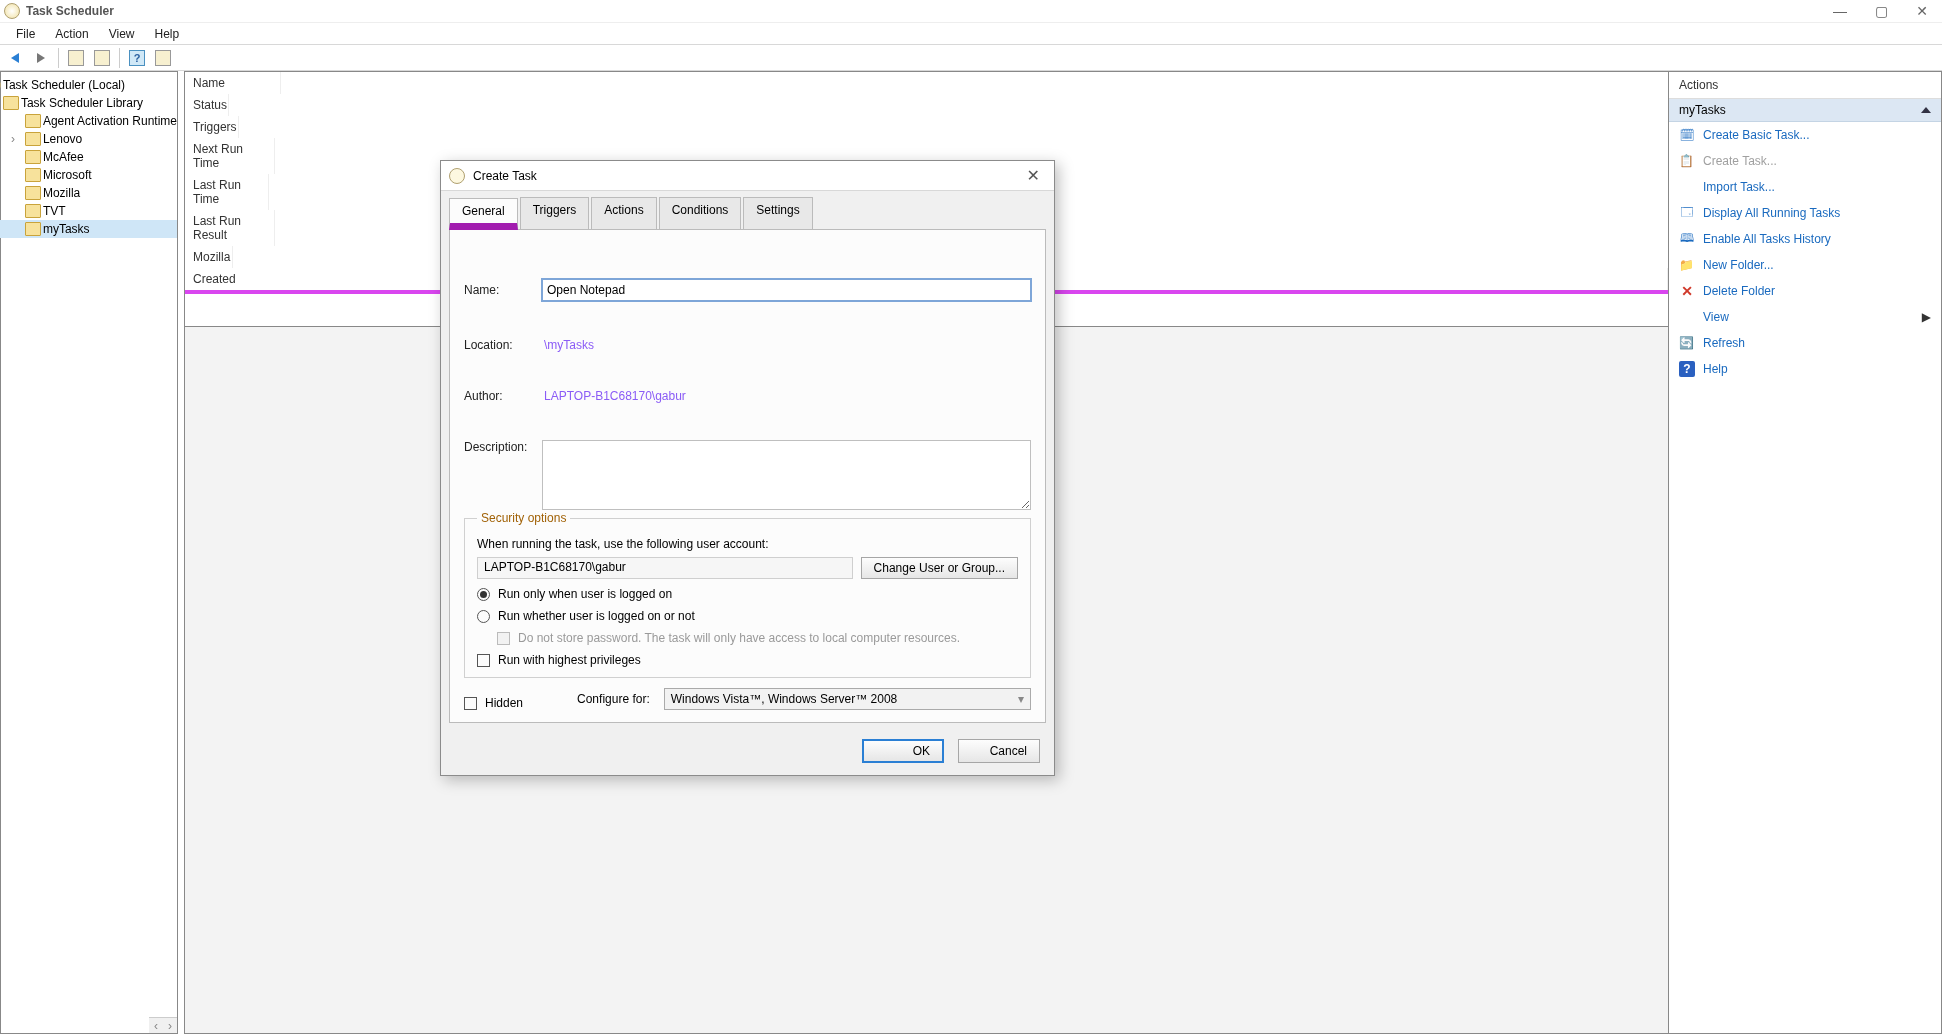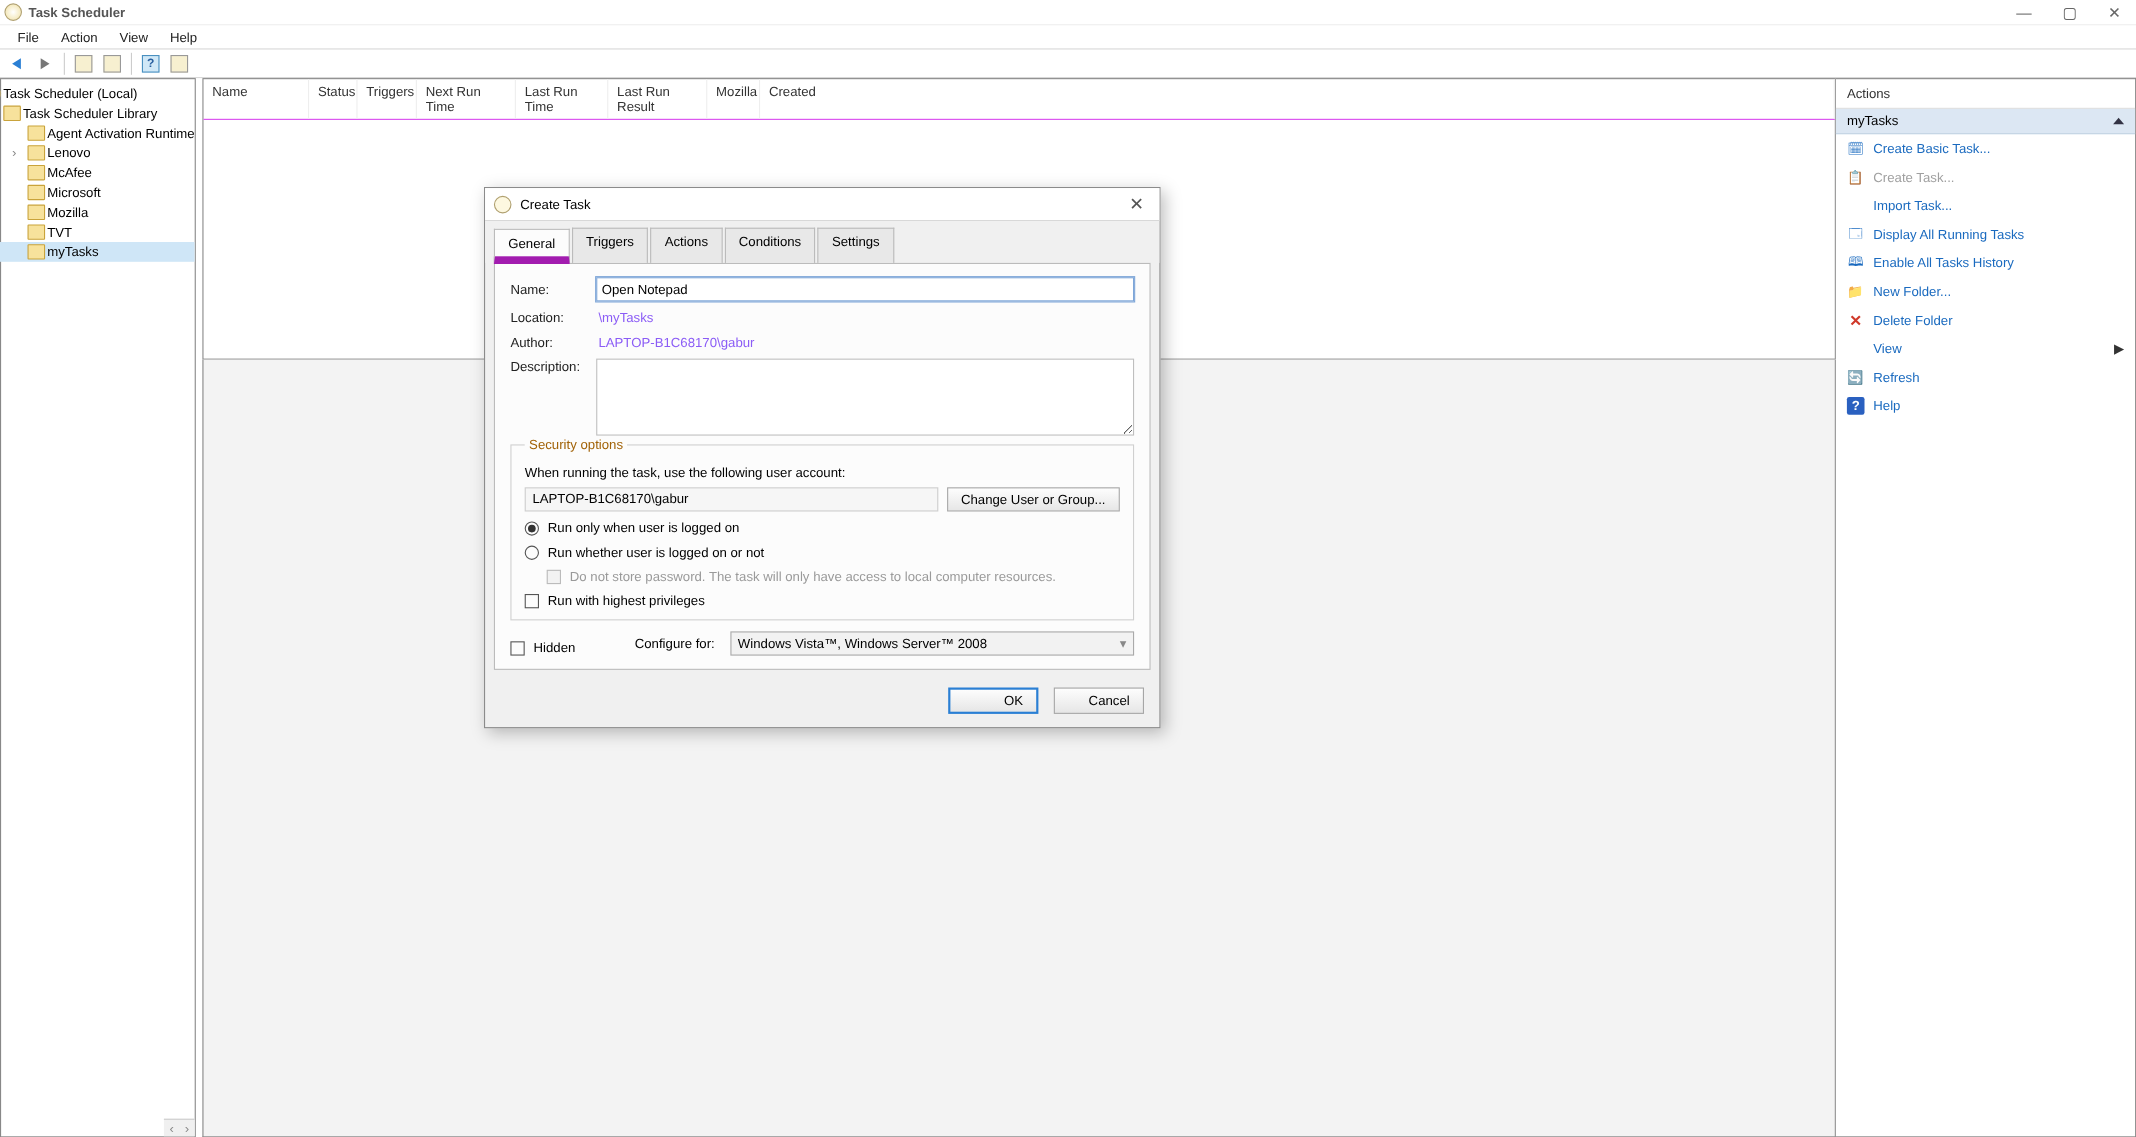--- a/index.html
+++ b/index.html
@@ -31,43 +31,43 @@
 .tree-scroll .track { flex:1; background:#e4e4e4;}
 .tree-node { display:flex; align-items:center; height:18px; padding-left:4px; gap:2px; white-space:nowrap;}
 .tree-node .twisty { width:12px; color:#888;}
 .tree-node .folder { width:16px;height:14px;background:#f7e29c;border:1px solid #c9a33b;border-radius:1px;}
 .tree-node .clock-ico { width:14px;height:14px;border-radius:50%;border:1px solid #b0a070;background:#fdf8e0;}
 .tree-node.selected { background:#cfe6f7;}
 .indent2 { padding-left:42px;}
 
 .center { flex:1; display:flex; flex-direction:column; }
 .list-pane { height: 256px; border:1px solid #888; background:#fff; margin-left:6px;}
-.list-header { display:flex; border-bottom:1px solid #d946ef; }
+.list-header { display:flex; border-bottom:4px solid #d946ef;flex-direction:column; }
 .list-header div { border-right:1px solid #eee; padding:4px 8px; color:#333;}
 .detail-pane { flex:1; border:1px solid #888; border-top:none; background:#f3f3f3; margin-left:6px;}
 
 .actions-pane { width:273px; border:1px solid #888; border-left:none; background:#fff;}
 .actions-pane .ap-title { padding:6px 10px; font-weight:400; color:#333; border-bottom:1px solid #ddd; }
 .ap-section { background:#dce7f3; padding:4px 10px; display:flex; justify-content:space-between; align-items:center; border-bottom:1px solid #c4d4e4;}
 .ap-section .caret { width:0;height:0;border-left:5px solid transparent;border-right:5px solid transparent;border-bottom:6px solid #334;}
 .ap-item { display:flex; align-items:center; gap:8px; padding:5px 10px; color:#1a6abf;}
 .ap-item.disabled { color:#a0a0a0;}
 .ap-item .ico { width:16px;height:16px; display:flex;align-items:center;justify-content:center;}
 .ap-item .red-x { color:#d0392a; font-weight:bold; font-size:14px;}
 .ap-item .arrow { margin-left:auto; color:#333;}
 
-.dialog { position:absolute; left:440px; top:170px; width:615px; background:#f0f0f0; border:1px solid #8b8b8b; box-shadow:4px 4px 14px rgba(0,0,0,.25);}
+.dialog { position:absolute; left:440px; top:160px; width:615px; background:#f0f0f0; border:1px solid #8b8b8b; box-shadow:4px 4px 14px rgba(0,0,0,.25);}
 .dialog-titlebar { height:30px; background:#fff; display:flex; align-items:center; padding:0 8px; border-bottom:1px solid #d8d8d8;}
 .dialog-titlebar .app-icon { width:16px;height:16px;border-radius:50%;border:1px solid #b0a070;background:#fdf8e0;margin-right:8px;}
 .dialog-titlebar .close { margin-left:auto; font-size:16px; color:#555; padding:0 6px;}
 .tabstrip { display:flex; padding:6px 8px 0 8px; background:#f0f0f0;}
 .tabstrip .tab { padding:5px 12px; border:1px solid #bbb; border-bottom:none; background:#e8e8e8; margin-right:2px;}
 .tabstrip .tab.active { background:#fcfcfc; border-bottom:7px solid #a21caf; position:relative; top:1px;}
 .tabpage { background:#fcfcfc; margin:0 8px 8px 8px; border:1px solid #bbb; padding:12px 14px;}
-.form-row { display:flex; align-items:center; margin-bottom:8px; gap:10px;}
+.form-row { display:flex; align-items:center; margin-bottom:8px; gap:10px;margin-top:37px;}
 .form-row .lbl { width:68px; color:#222;}
 .tinput { flex:1; height:22px; border:1px solid #7ea6d8; background:#fff; padding:0 4px; outline:none;}
 .tinput.focus { box-shadow:0 0 0 1px #7ea6d8;}
 .locval { flex:1; padding-left:2px; color:#8b5cf6;}
 .tarea { flex:1; height:70px; border:1px solid #bfbfbf; background:#fff;}
 .fieldset { border:1px solid #d0d0d0; padding:10px 12px; margin-top:6px;}
 .fieldset .legend { position:relative; top:-18px; background:#fcfcfc; padding:0 4px; display:inline-block; color:#a16207; margin-bottom:-10px;}
 .useracct { display:flex; align-items:center; gap:8px; margin-top:-4px;}
 .useracct .uval { flex:1; height:22px; border:1px solid #cfcfcf; background:#f6f6f6; padding:2px 6px;}
 .btn { height:22px; padding:0 12px; border:1px solid #a6a6a6; background:linear-gradient(#fdfdfd,#e6e6e6);text-align:right;}

